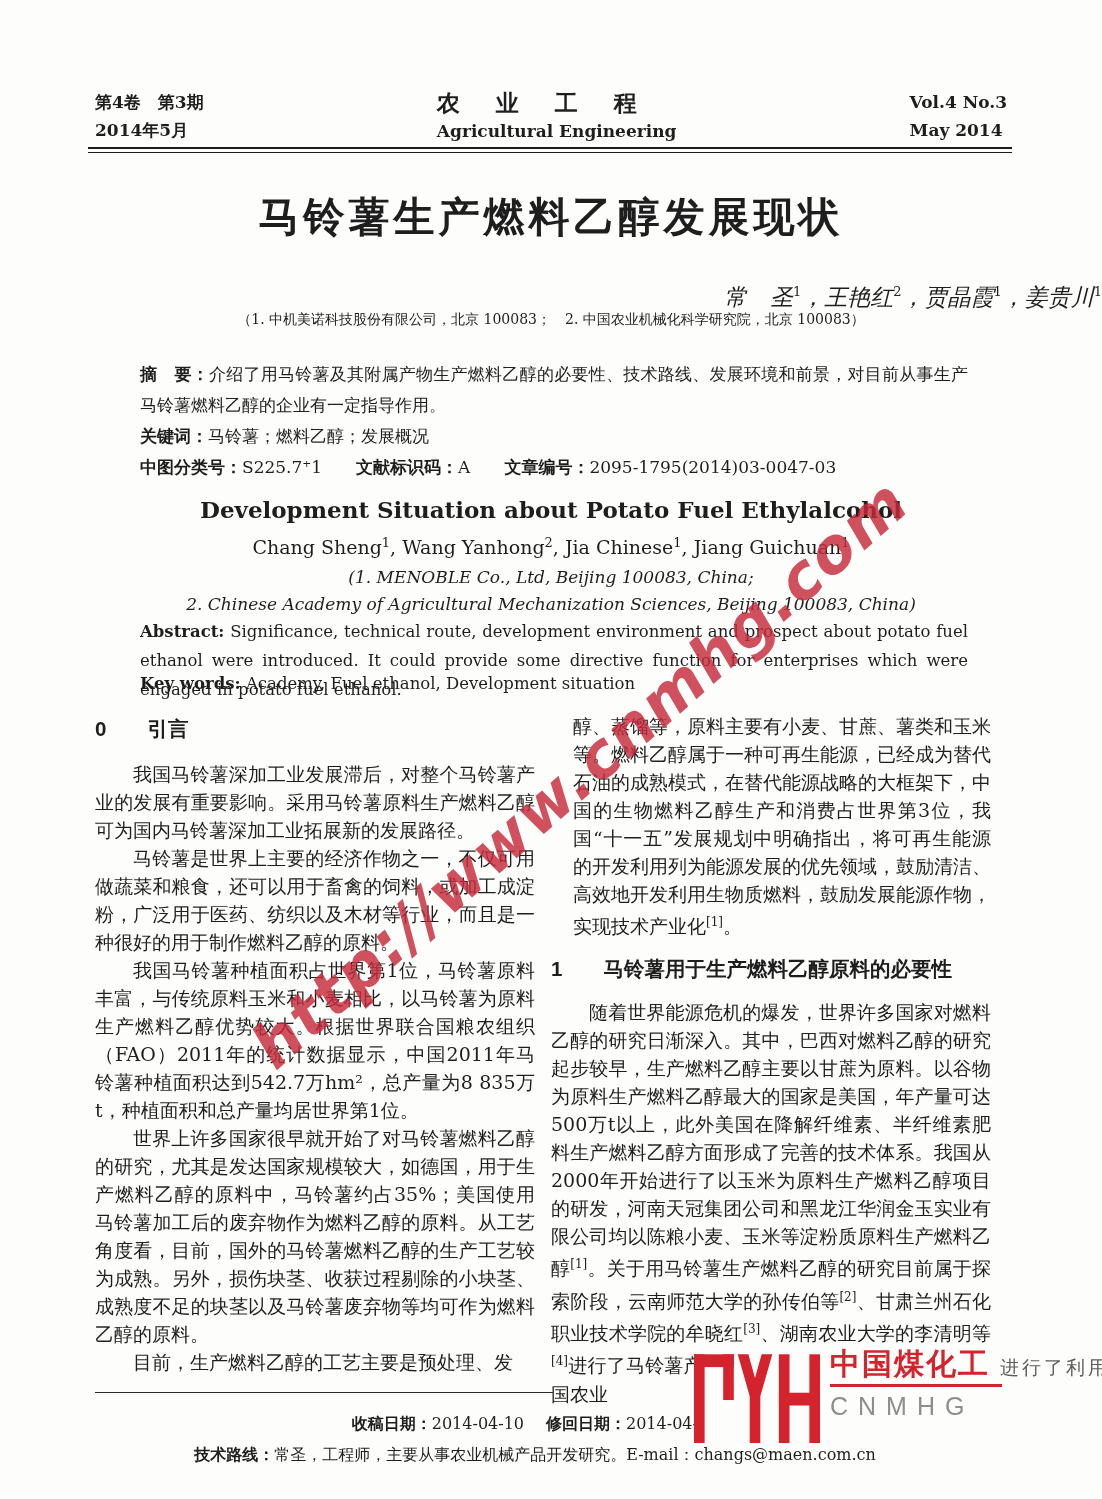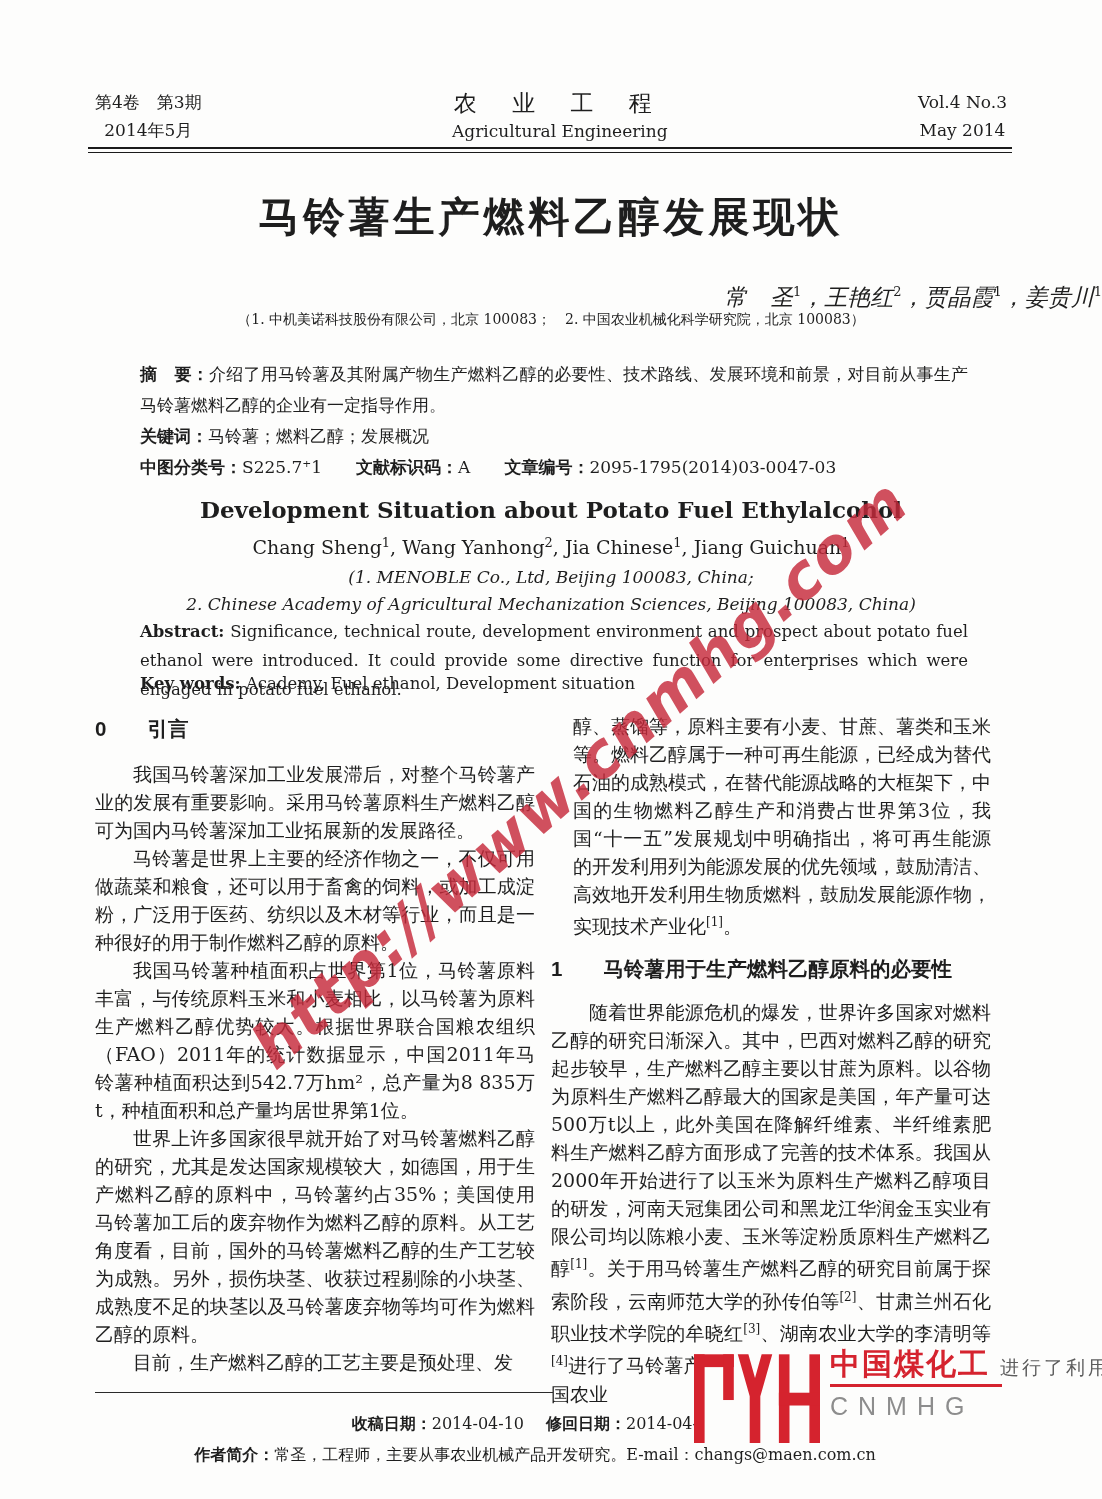--- a/index.html
+++ b/index.html
@@ -3,21 +3,21 @@
 <meta charset="utf-8">
 <style>
   html,body{margin:0;padding:0;background:#e8e8e8;}
   .page{
     position:relative;width:1102px;height:1499px;margin:0 auto;
     background:#fdfdfc;color:#1e1e1e;overflow:hidden;
     font-family:"DejaVu Serif","Liberation Serif",serif;
   }
   
   .header{position:absolute;top:88px;left:95px;width:912px;display:flex;justify-content:space-between;align-items:center;}
-  .header .h-cell{text-align:center;font-size:17px;line-height:28px;}
+  .header .h-cell{text-align:left;font-size:17px;line-height:28px;font-weight:bold;}
   .journal-cn{font-size:23px;letter-spacing:14px;line-height:30px;}
   .journal-en{font-size:17px;line-height:26px;}
   .head-rule{position:absolute;top:147px;left:88px;width:924px;height:3px;border-top:2.5px solid #1b1b1b;border-bottom:1.5px solid #1b1b1b;}
   
   .title-cn{position:absolute;top:190px;left:0;width:100%;text-align:center;
     font-family:"Liberation Sans","DejaVu Sans",sans-serif;font-weight:bold;font-size:41px;letter-spacing:4px;}
   .authors-cn{position:absolute;top:282px;left:0;width:100%;text-align:right;font-size:23px;font-style:italic;}
   .authors-cn sup,.authors-en sup{font-size:13px;font-style:normal;}
   .affil-cn{position:absolute;top:311px;left:0;width:100%;text-align:center;font-size:14px;}
   
@@ -129,21 +129,21 @@
     <div class="col">
       <p class="noindent rich">醇、蒸馏等，原料主要有小麦、甘蔗、薯类和玉米等。燃料乙醇属于一种可再生能源，已经成为替代石油的成熟模式，在替代能源战略的大框架下，中国的生物燃料乙醇生产和消费占世界第3位，我国“十一五”发展规划中明确指出，将可再生能源的开发利用列为能源发展的优先领域，鼓励清洁、高效地开发利用生物质燃料，鼓励发展能源作物，实现技术产业化<sup>[1]</sup>。</p>
       <div class="sec-h mid">1　　马铃薯用于生产燃料乙醇原料的必要性</div>
       <p class="rich">随着世界能源危机的爆发，世界许多国家对燃料乙醇的研究日渐深入。其中，巴西对燃料乙醇的研究起步较早，生产燃料乙醇主要以甘蔗为原料。以谷物为原料生产燃料乙醇最大的国家是美国，年产量可达500万t以上，此外美国在降解纤维素、半纤维素肥料生产燃料乙醇方面形成了完善的技术体系。我国从2000年开始进行了以玉米为原料生产燃料乙醇项目的研发，河南天冠集团公司和黑龙江华润金玉实业有限公司均以陈粮小麦、玉米等淀粉质原料生产燃料乙醇<sup>[1]</sup>。关于用马铃薯生产燃料乙醇的研究目前属于探索阶段，云南师范大学的孙传伯等<sup>[2]</sup>、甘肃兰州石化职业技术学院的牟晓红<sup>[3]</sup>、湖南农业大学的李清明等<sup>[4]</sup>进行了马铃薯产燃料乙醇的可行性分析和研究，中国农业</p>
     </div>
   </div>
 
   <div class="foot-rule"></div>
   <div class="footer">
     <p><span class="lbl">收稿日期：</span><span>2014-04-10</span><span style="display:inline-block;width:22px;"></span><span class="lbl">修回日期：</span><span>2014-04-28</span></p>
-    <p><span class="lbl">作者简介：</span><span>常圣，工程师，主要从事农业机械产品开发研究。E-mail：changs@maen.com.cn</span></p>
+    <p><span class="lbl">技术路线：</span><span>常圣，工程师，主要从事农业机械产品开发研究。E-mail：changs@maen.com.cn</span></p>
   </div>
 
   <div class="watermark">http://www.cnmhg.com</div>
 
   <div class="cc-logo">
     <svg class="cc-glyph" width="126" height="96" viewBox="0 0 190 105" preserveAspectRatio="none">
       <g fill="#d5232e">
         <rect x="0" y="8" width="16" height="97"></rect>
         <rect x="0" y="8" width="60" height="14"></rect>
         <rect x="44" y="8" width="16" height="50"></rect>

